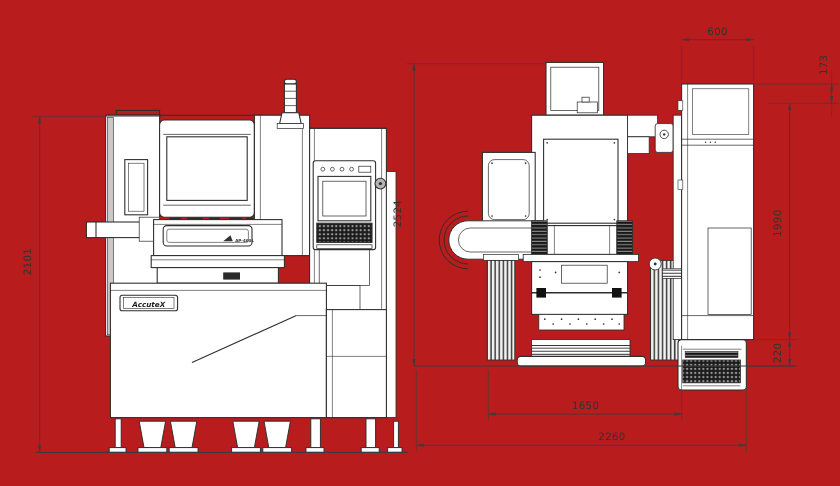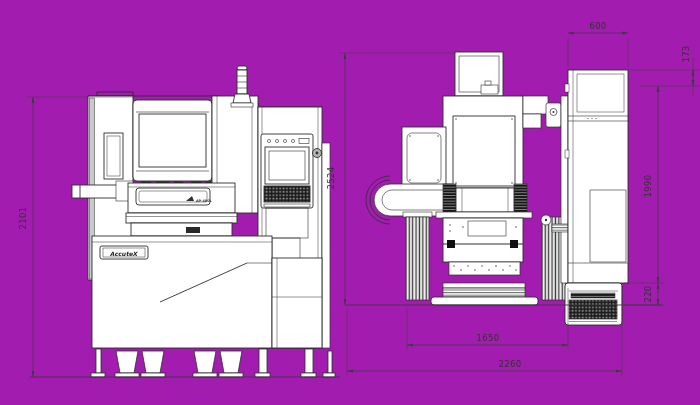--- a/index.html
+++ b/index.html
@@ -1,16 +1,16 @@
 <!DOCTYPE html>
 <html><head>
 <meta charset="utf-8">
 <style>
   html,body{margin:0;padding:0;background:#ffffff;}
-  .canvas{position:relative;width:700px;height:405px;background:#a21caf;overflow:hidden;
+  .canvas{position:relative;width:700px;height:405px;background:#b91c1c;overflow:hidden;
           font-family:"DejaVu Sans",sans-serif;}
   svg{position:absolute;left:0;top:0;}
   svg text{font-family:"DejaVu Sans",sans-serif;fill:#333;}
   .dimtxt{font-size:8.5px;letter-spacing:.3px;}
   .tinytxt{font-size:3.4px;font-weight:bold;}
   .brandtxt{font-size:6px;font-weight:bold;font-style:italic;fill:#222;}
 </style>
 </head>
 <body>
 

